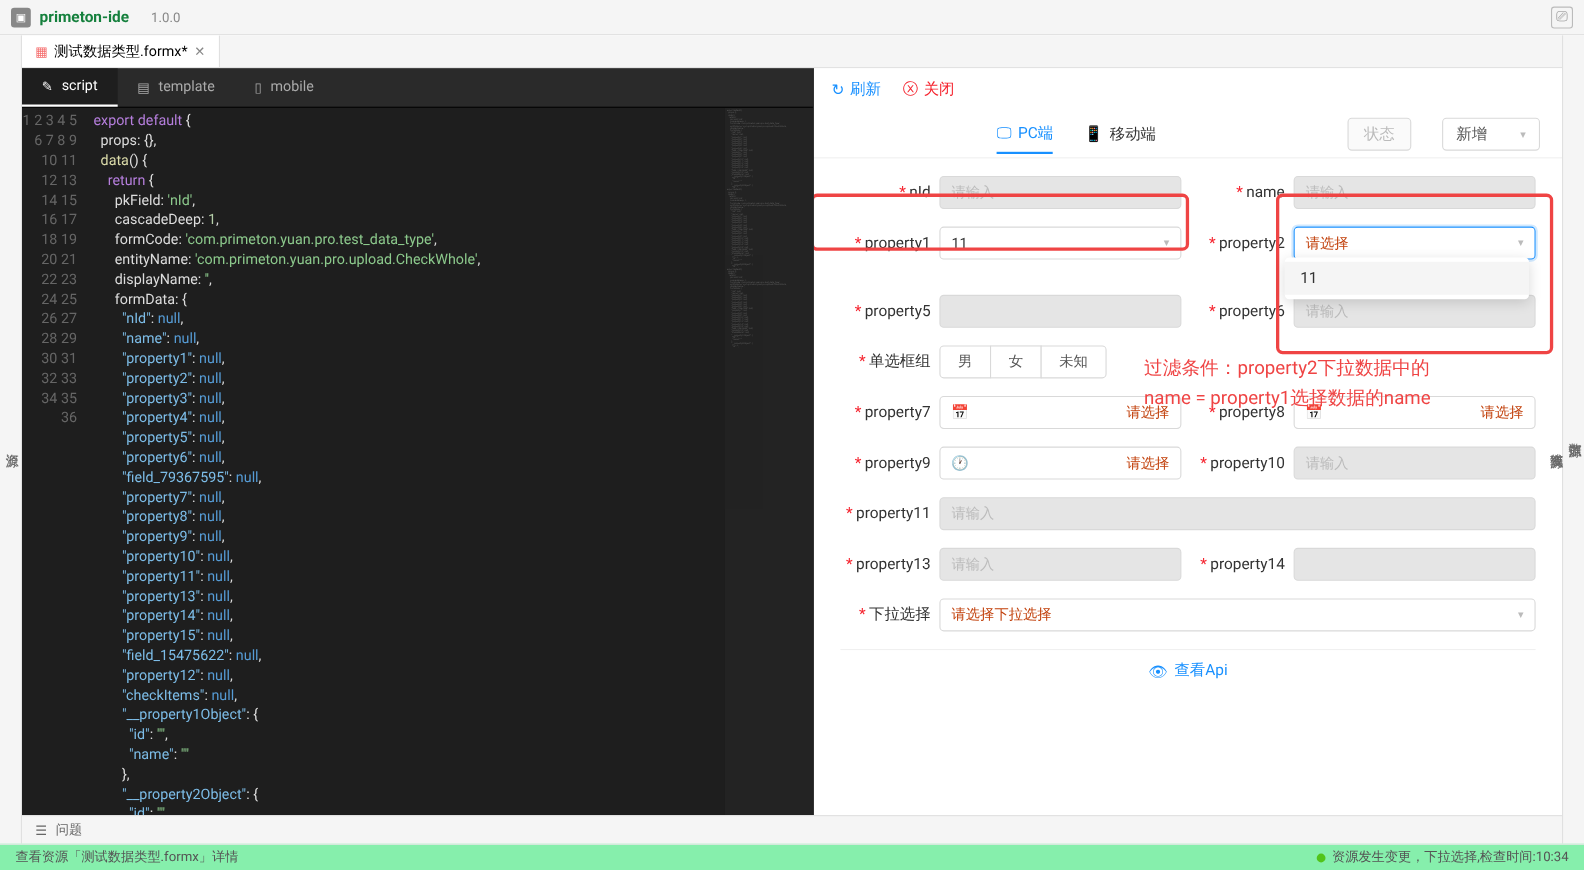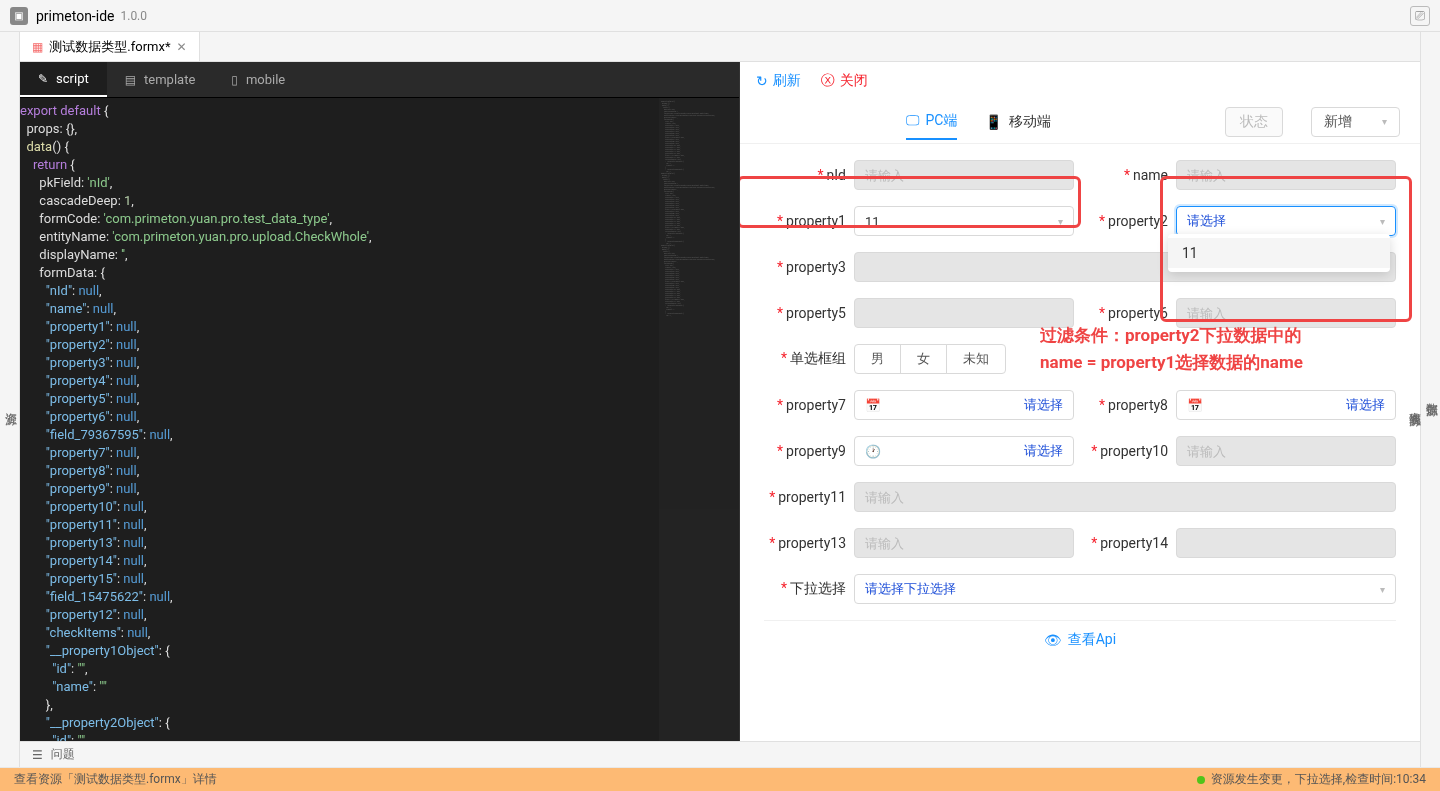--- a/index.html
+++ b/index.html
@@ -1,20 +1,20 @@
 <!DOCTYPE html>
 <html><head>
 <meta charset="utf-8">
 <style>
 *{box-sizing:border-box;margin:0;padding:0;font-family:-apple-system,BlinkMacSystemFont,"Segoe UI",Roboto,sans-serif}
 body{width:1440px;height:791px;overflow:hidden;background:#fff;display:flex;flex-direction:column;font-size:13px}
 .titlebar{height:32px;display:flex;align-items:center;padding:0 10px;background:#f5f5f5;border-bottom:1px solid #e0e0e0}
 .titlebar .logo{width:18px;height:18px;background:#888;border-radius:3px;margin-right:8px;display:flex;align-items:center;justify-content:center;color:#fff;font-size:10px}
-.titlebar .title{font-size:14px;color:#000000;font-weight:400}
-.titlebar .ver{font-size:12px;color:#888;margin-left:6px}
+.titlebar .title{font-size:14px;color:#15803d;font-weight:700}
+.titlebar .ver{font-size:12px;color:#888;margin-left:20px}
 .titlebar .spacer{flex:1}
 .titlebar .rbtn{width:20px;height:20px;border:1px solid #bbb;border-radius:3px;display:flex;align-items:center;justify-content:center;color:#888;cursor:pointer}
 .main{flex:1;display:flex;overflow:hidden}
 .sidebar{width:20px;background:#f5f5f5;border-right:1px solid #e0e0e0;display:flex;flex-direction:column;align-items:center;padding-top:8px;font-size:12px;color:#666;writing-mode:vertical-rl;text-orientation:upright;letter-spacing:1px}
 .center{flex:1;display:flex;flex-direction:column;overflow:hidden}
 .tabs{height:30px;background:#f5f5f5;border-bottom:1px solid #e0e0e0;display:flex;align-items:stretch}
 .tab{display:flex;align-items:center;padding:0 12px;border-right:1px solid #e0e0e0;background:#fff;cursor:pointer;gap:6px}
 .tab .ficon{color:#f56c6c;font-size:12px}
 .tab .close{color:#888;font-size:12px}
 .split{flex:1;display:flex;overflow:hidden}
@@ -45,33 +45,33 @@
 .pheader .sel2{height:30px;border:1px solid #d9d9d9;border-radius:4px;display:flex;align-items:center;padding:0 12px;gap:30px;color:#555;font-size:14px;cursor:pointer}
 .form{flex:1;overflow:auto;padding:16px 24px;position:relative}
 .row{display:flex;align-items:center;margin-bottom:16px;gap:12px}
 .cell{flex:1;display:flex;align-items:center;gap:8px;min-width:0}
 .lbl{width:82px;text-align:right;color:#333;font-size:14px;flex-shrink:0}
 .req{color:#f5222d;margin-right:3px}
 .inp{flex:1;height:30px;border:1px solid #d9d9d9;border-radius:4px;padding:0 10px;font-size:13px;color:#333;background:#e5e5e5}
 .inp::placeholder{color:#bbb}
 .sel-inp{flex:1;height:30px;border:1px solid #d9d9d9;border-radius:4px;padding:0 10px;font-size:13px;color:#333;display:flex;align-items:center;justify-content:space-between;cursor:pointer;position:relative}
 .sel-inp.focus{border-color:#1890ff;box-shadow:0 0 0 2px rgba(24,144,255,.2)}
-.sel-inp .ph{color:#1d4ed8}
+.sel-inp .ph{color:#c2410c}
 .chev{color:#bbb;font-size:10px}
 .highlight{position:absolute;border:3px solid #ef4444;border-radius:6px;pointer-events:none;z-index:5}
 .radios{display:flex;gap:0}
 .radio{height:30px;padding:0 16px;border:1px solid #d9d9d9;display:flex;align-items:center;font-size:13px;color:#555;cursor:pointer;background:#fff;margin-left:-1px}
 .radio:first-child{border-radius:4px 0 0 4px;margin-left:0}
 .radio:last-child{border-radius:0 4px 4px 0}
-.annotation{position:absolute;color:#ef4444;font-size:17px;font-weight:700;line-height:1.6;pointer-events:none;z-index:6}
+.annotation{position:absolute;color:#ef4444;font-size:17px;font-weight:400;line-height:1.6;pointer-events:none;z-index:6}
 .dropdown{position:absolute;background:#fff;border-radius:4px;box-shadow:0 3px 12px rgba(0,0,0,.15);padding:4px 0;z-index:10}
 .dropdown .opt{padding:7px 14px;font-size:14px;color:#333;cursor:pointer;background:#f5f5f5}
 .iconph{color:#bbb;margin-right:4px;font-size:13px}
 .bottombar{height:26px;background:#f5f5f5;border-top:1px solid #e0e0e0;display:flex;align-items:center;padding:0 12px;font-size:12px;color:#666;gap:8px}
-.statusbar{height:24px;background:#fdba74;border-top:1px solid #e8e8e8;display:flex;align-items:center;padding:0 14px;font-size:12px;color:#555}
+.statusbar{height:24px;background:#86efac;border-top:1px solid #e8e8e8;display:flex;align-items:center;padding:0 14px;font-size:12px;color:#555}
 .statusbar .dot{width:8px;height:8px;border-radius:50%;background:#52c41a;margin-right:6px}
 .api{text-align:center;padding:10px;color:#1890ff;font-size:14px;cursor:pointer;display:flex;align-items:center;justify-content:center;gap:6px;border-top:1px solid #f0f0f0;margin-top:10px}
 .rsidebar{width:20px;background:#f5f5f5;border-left:1px solid #e0e0e0;display:flex;flex-direction:column;align-items:center;padding-top:8px;font-size:12px;color:#666;writing-mode:vertical-rl;text-orientation:upright;letter-spacing:1px}
 </style>
 </head>
 <body>
 
 <div class="titlebar">
   <div class="logo">▣</div>
   <div class="title">primeton-ide</div>
@@ -107,20 +107,57 @@
           <div class="etab">
             <span class="eicon">▤</span>
             <span>template</span>
           </div>
           <div class="etab">
             <span class="eicon">▯</span>
             <span>mobile</span>
           </div>
         </div>
         <div class="code">
+          <div class="gutter" id="gutter">1
+2
+3
+4
+5
+6
+7
+8
+9
+10
+11
+12
+13
+14
+15
+16
+17
+18
+19
+20
+21
+22
+23
+24
+25
+26
+27
+28
+29
+30
+31
+32
+33
+34
+35
+36
+</div>
           <div class="codebody" id="codebody"><span class="tok-kw">export</span> <span class="tok-kw">default</span> {
   props: {},
   <span class="tok-fn">data</span>() {
     <span class="tok-kw">return</span> {
       pkField: <span class="tok-str">'nId'</span>,
       cascadeDeep: <span class="tok-num">1</span>,
       formCode: <span class="tok-str">'com.primeton.yuan.pro.test_data_type'</span>,
       entityName: <span class="tok-str">'com.primeton.yuan.pro.upload.CheckWhole'</span>,
       displayName: <span class="tok-str">''</span>,
       formData: {
@@ -323,24 +360,20 @@
                 <span class="chev">▾</span>
               </div>
             </div>
           </div>
 
           <div class="dropdown" style="left:428px;top:90px;width:222px">
             <div class="opt">11</div>
           </div>
 
           <div class="row">
-            <div class="cell">
-              <div class="lbl"><span class="req">*</span><span>property3</span></div>
-              <input class="inp" style="">
-            </div>
           </div>
 
           <div class="row">
             <div class="cell">
               <div class="lbl"><span class="req">*</span><span>property5</span></div>
               <input class="inp" style="">
             </div>
             <div class="cell">
               <div class="lbl"><span class="req">*</span><span>property6</span></div>
               <input class="inp" placeholder="请输入" style="">

